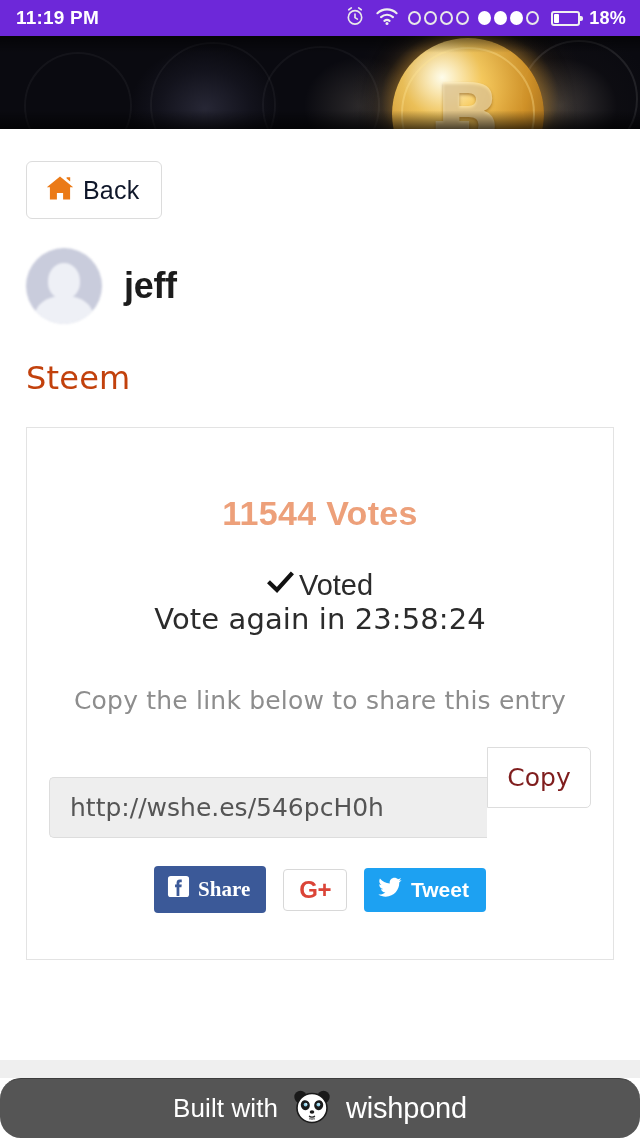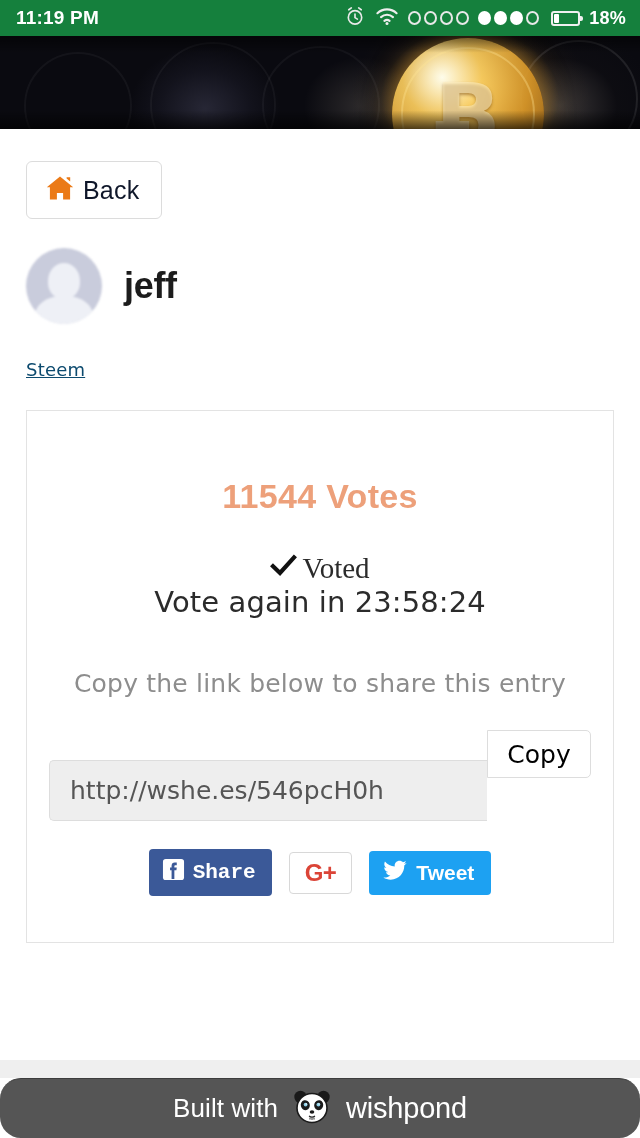--- a/index.html
+++ b/index.html
@@ -17,21 +17,21 @@
     width: 640px;
     height: 1138px;
     background: #ffffff;
     display: flex;
     flex-direction: column;
   }
 
   
   .status-bar {
     height: 36px;
-    background: #15803d;
+    background: #6d28d9;
     color: #ffffff;
     display: flex;
     align-items: center;
     justify-content: space-between;
     padding: 0 14px 0 16px;
     flex: 0 0 36px;
   }
   .status-time {
     font-size: 19px;
     font-weight: bold;
@@ -211,26 +211,25 @@
   .profile-name {
     font-size: 36px;
     font-weight: bold;
     color: #1c1c1c;
     letter-spacing: -0.3px;
     font-family: "Liberation Sans", sans-serif;
   }
 
   .entry-title {
     margin-top: 35px;
-    font-size: 18px;
-    color: #0c4a6e;
+    font-size: 32px;
+    color: #c2410c;
     font-weight: normal;
     font-family: "DejaVu Sans", sans-serif;
     letter-spacing: 0.2px;
-    text-decoration: underline;
   }
 
   
   .card {
     margin-top: 30px;
     border: 1px solid #e3e3e3;
     background: #ffffff;
     padding: 66px 22px 46px;
     text-align: center;
   }
@@ -238,21 +237,21 @@
     font-size: 34px;
     font-weight: bold;
     color: #eda07a;
     letter-spacing: 0.3px;
     font-family: "Liberation Sans", sans-serif;
   }
   .voted-row {
     margin-top: 36px;
     font-size: 29px;
     color: #2b2b2b;
-    font-family: Liberation Serif, serif;
+    font-family: Liberation Sans, sans-serif;
     display: flex;
     align-items: center;
     justify-content: center;
     gap: 5px;
   }
   .check-icon { display: block; }
   .vote-again {
     font-size: 29px;
     color: #2b2b2b;
     font-family: "DejaVu Sans", sans-serif;
@@ -282,26 +281,26 @@
     border-radius: 5px 0 0 5px;
     font-size: 25px;
     color: #555555;
     padding: 0 20px;
     font-family: "DejaVu Sans", sans-serif;
     outline: none;
     margin-top: 30px;
   }
   .copy-button {
     flex: 0 0 104px;
-    height: 48px;
+    height: 61px;
     background: #ffffff;
     border: 1px solid #dddddd;
     border-radius: 0 5px 5px 0;
     font-size: 25px;
-    color: #000000;
+    color: #7f1d1d;
     font-family: "DejaVu Sans", sans-serif;
     cursor: pointer;
   }
 
   .social-row {
     margin-top: 28px;
     display: flex;
     align-items: center;
     justify-content: center;
     gap: 17px;
@@ -311,21 +310,21 @@
     align-items: center;
     gap: 8px;
     background: #3b5998;
     border: none;
     border-radius: 4px;
     padding: 9px 16px 9px 13px;
     color: #ffffff;
     font-size: 21px;
     font-weight: bold;
     cursor: pointer;
-    font-family: Liberation Mono, monospace;
+    font-family: Liberation Serif, serif;
   }
   .btn-gplus {
     display: inline-flex;
     align-items: center;
     justify-content: center;
     background: #ffffff;
     border: 1px solid #d8d8d8;
     border-radius: 4px;
     padding: 8px 15px;
     cursor: pointer;

